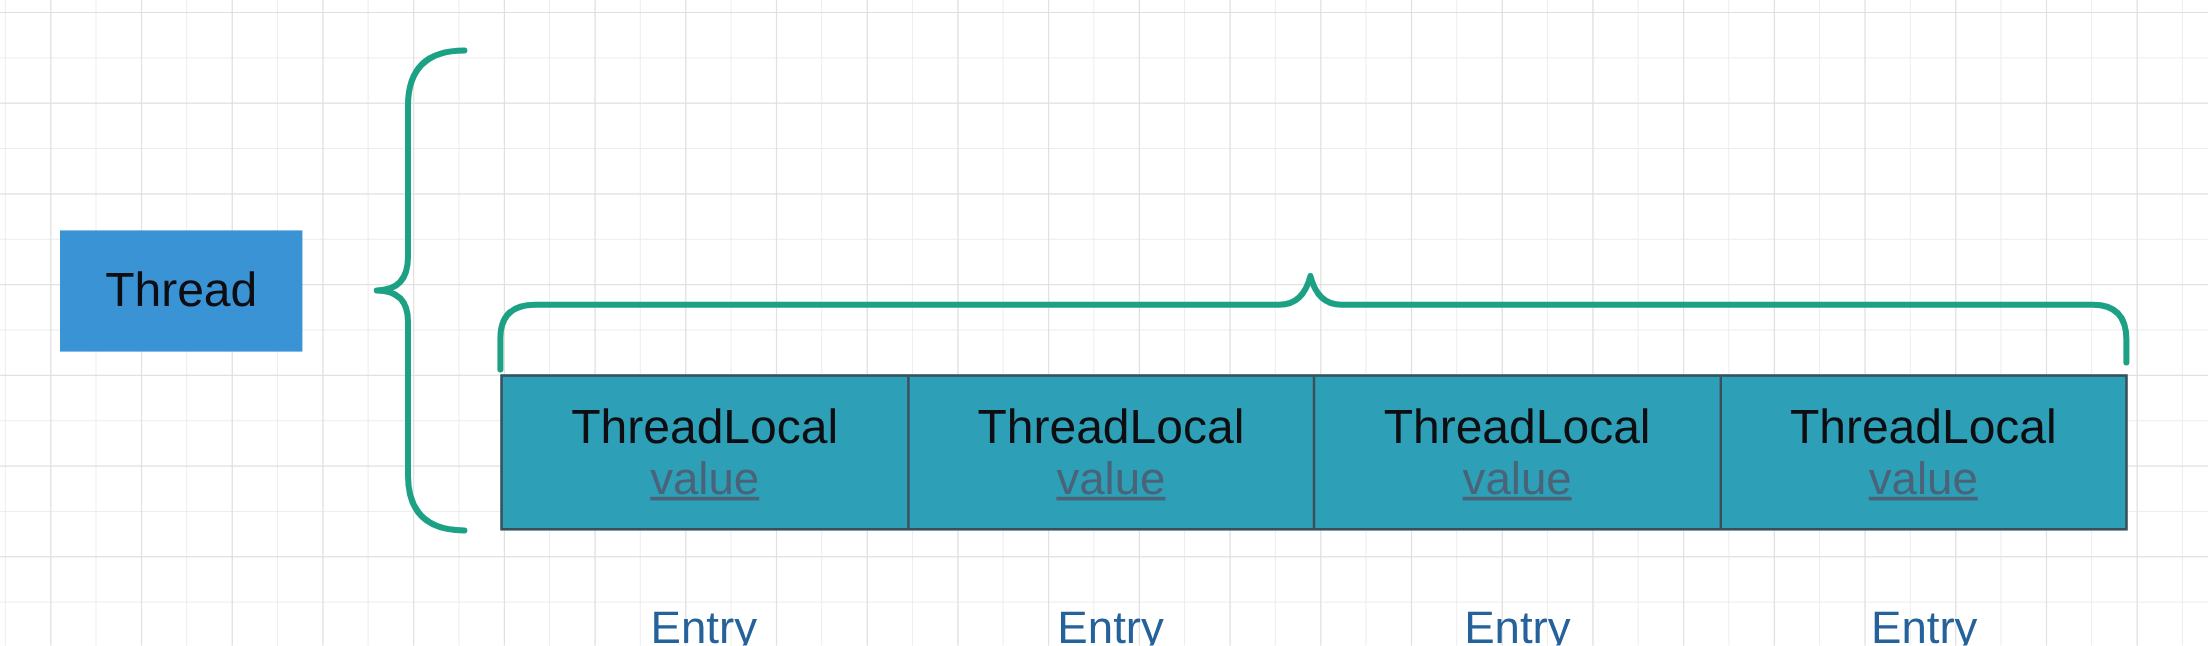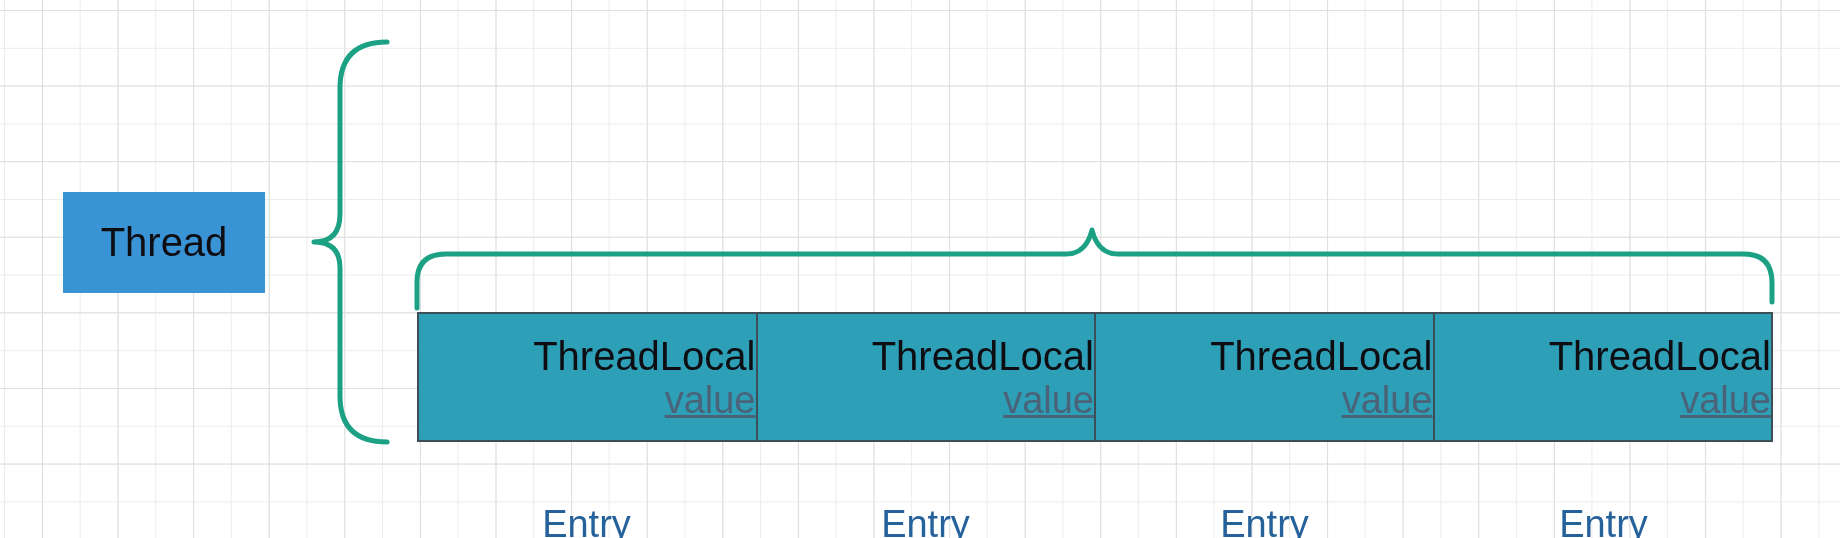--- a/index.html
+++ b/index.html
@@ -27,21 +27,20 @@
     left: 50px;
     top: 192px;
     width: 202px;
     height: 101px;
     background: var(--threadBoxBg, #3a93d5);
     color: var(--threadText, #0d0d12);
     display: flex;
     align-items: center;
     justify-content: center;
     font-size: 40px;
-    margin-left: 13px;
   }
 
   .braces-layer {
     position: absolute;
     left: 0;
     top: 0;
     width: 1840px;
     height: 538px;
     pointer-events: none;
   }
@@ -76,21 +75,21 @@
     display: flex;
     background: var(--cellBg, #2d9fb6);
     border: 2px solid var(--cellBorder, #3d4e57);
   }
   .slot-cell {
     flex: 1 1 0;
     box-sizing: border-box;
     border-right: 2px solid var(--cellBorder, #3d4e57);
     display: flex;
     flex-direction: column;
-    align-items: flex-end;
+    align-items: center;
     justify-content: center;
     gap: 2px;
   }
   .slot-cell:last-child { border-right: none; }
   .slot-cell .cell-title {
     color: var(--cellTitle, #0d0d12);
     font-size: 40px;
     line-height: 44px;
   }
   .slot-cell .cell-value {

